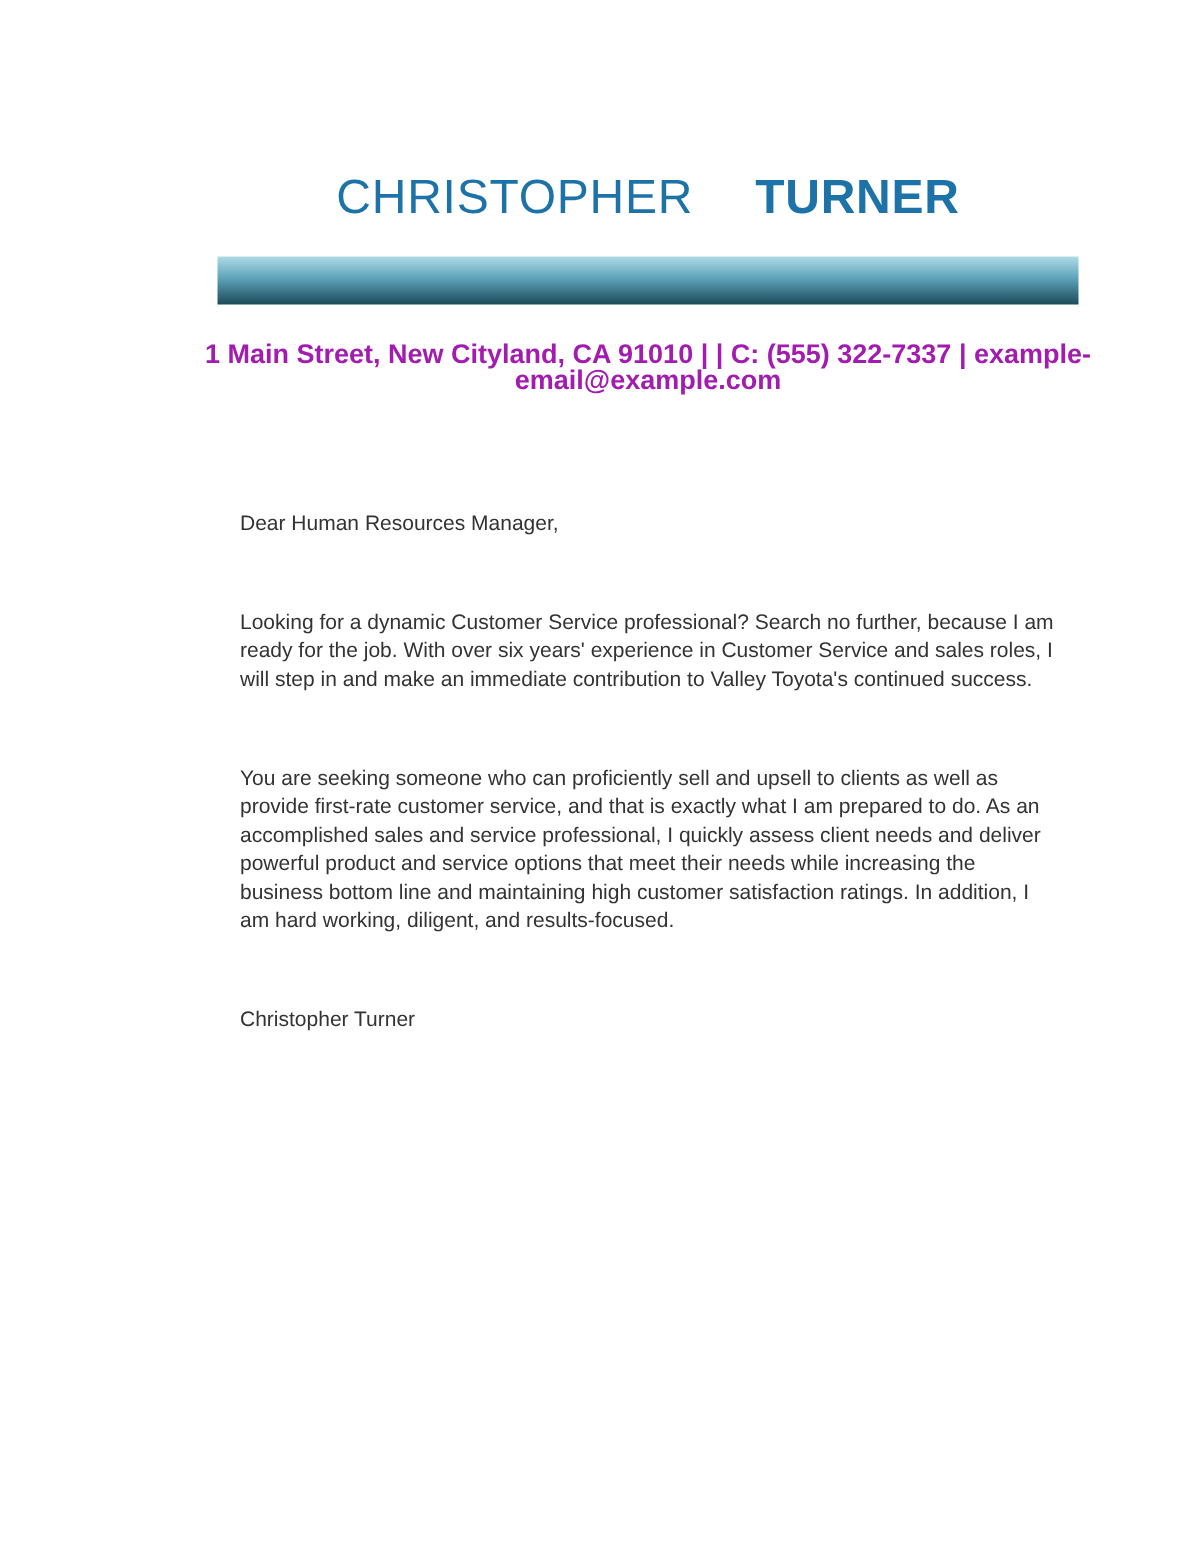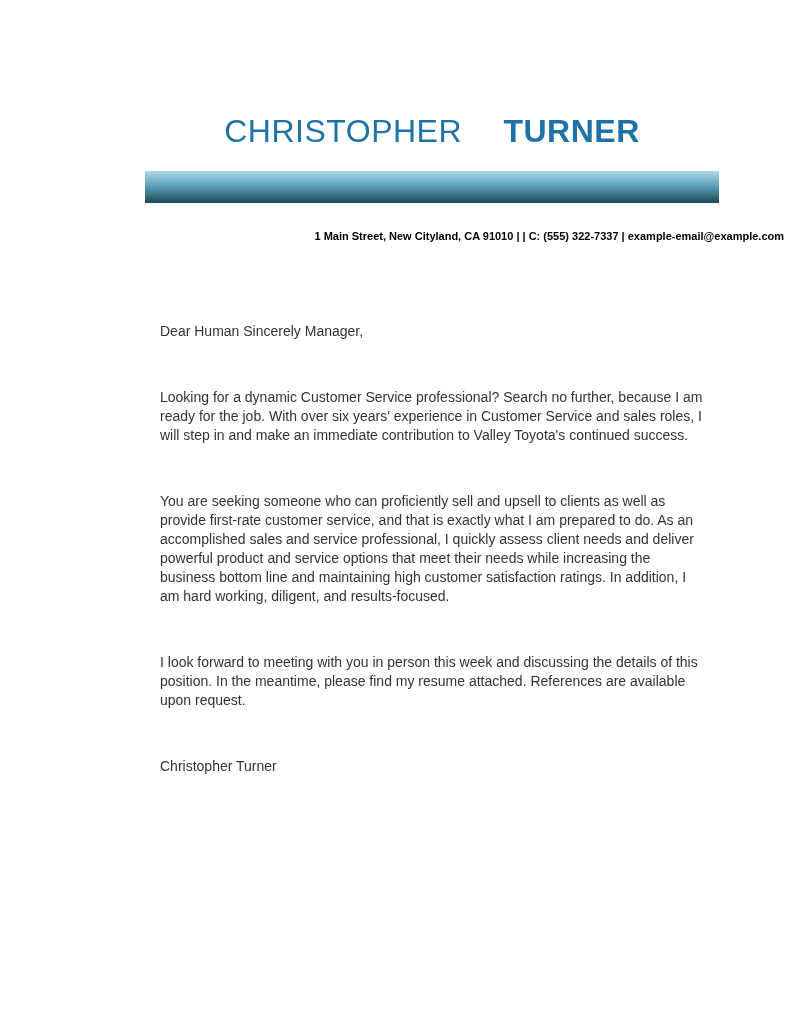--- a/index.html
+++ b/index.html
@@ -30,25 +30,25 @@
   .name-title .last-name {
     font-weight: bold;
   }
   .header-rule {
     height: 3px;
     margin: 6px 81px 0 81px;
     background: linear-gradient(to bottom, #aedbe7 0%, #5ea3bb 45%, #1d4a59 100%);
   }
   .contact-line {
     margin-top: 9px;
-    text-align: right;
-    font-size: 11px;
+    text-align: center;
+    font-size: 18px;
     line-height: 17px;
     font-weight: bold;
-    color: #000000;
+    color: #a21caf;
   }
   .letter-body {
     margin: 13px 81px 0 80px;
     font-size: 14px;
     line-height: 19px;
     color: #333333;
   }
   .letter-body p {
     margin: 0 0 15px 0;
   }
@@ -61,20 +61,19 @@
 
 <div class="page">
 
   <div class="letter-header">
     <h1 class="name-title"><span>CHRISTOPHER</span> <span class="last-name">TURNER</span></h1>
     <div class="header-rule"></div>
     <div class="contact-line">1 Main Street, New Cityland, CA 91010 | | C: (555) 322-7337 | example-email@example.com</div>
   </div>
 
   <div class="letter-body">
-    <p class="salutation">Dear Human Sincerely Manager,</p>
+    <p class="salutation">Dear Human Resources Manager,</p>
     <p>Looking for a dynamic Customer Service professional? Search no further, because I am ready for the job. With over six years' experience in Customer Service and sales roles, I will step in and make an immediate contribution to Valley Toyota's continued success.</p>
     <p>You are seeking someone who can proficiently sell and upsell to clients as well as provide first-rate customer service, and that is exactly what I am prepared to do. As an accomplished sales and service professional, I quickly assess client needs and deliver powerful product and service options that meet their needs while increasing the business bottom line and maintaining high customer satisfaction ratings. In addition, I am hard working, diligent, and results-focused.</p>
-    <p>I look forward to meeting with you in person this week and discussing the details of this position. In the meantime, please find my resume attached. References are available upon request.</p>
     <p class="signature">Christopher Turner</p>
   </div>
 
 </div>
 
 </body></html>

